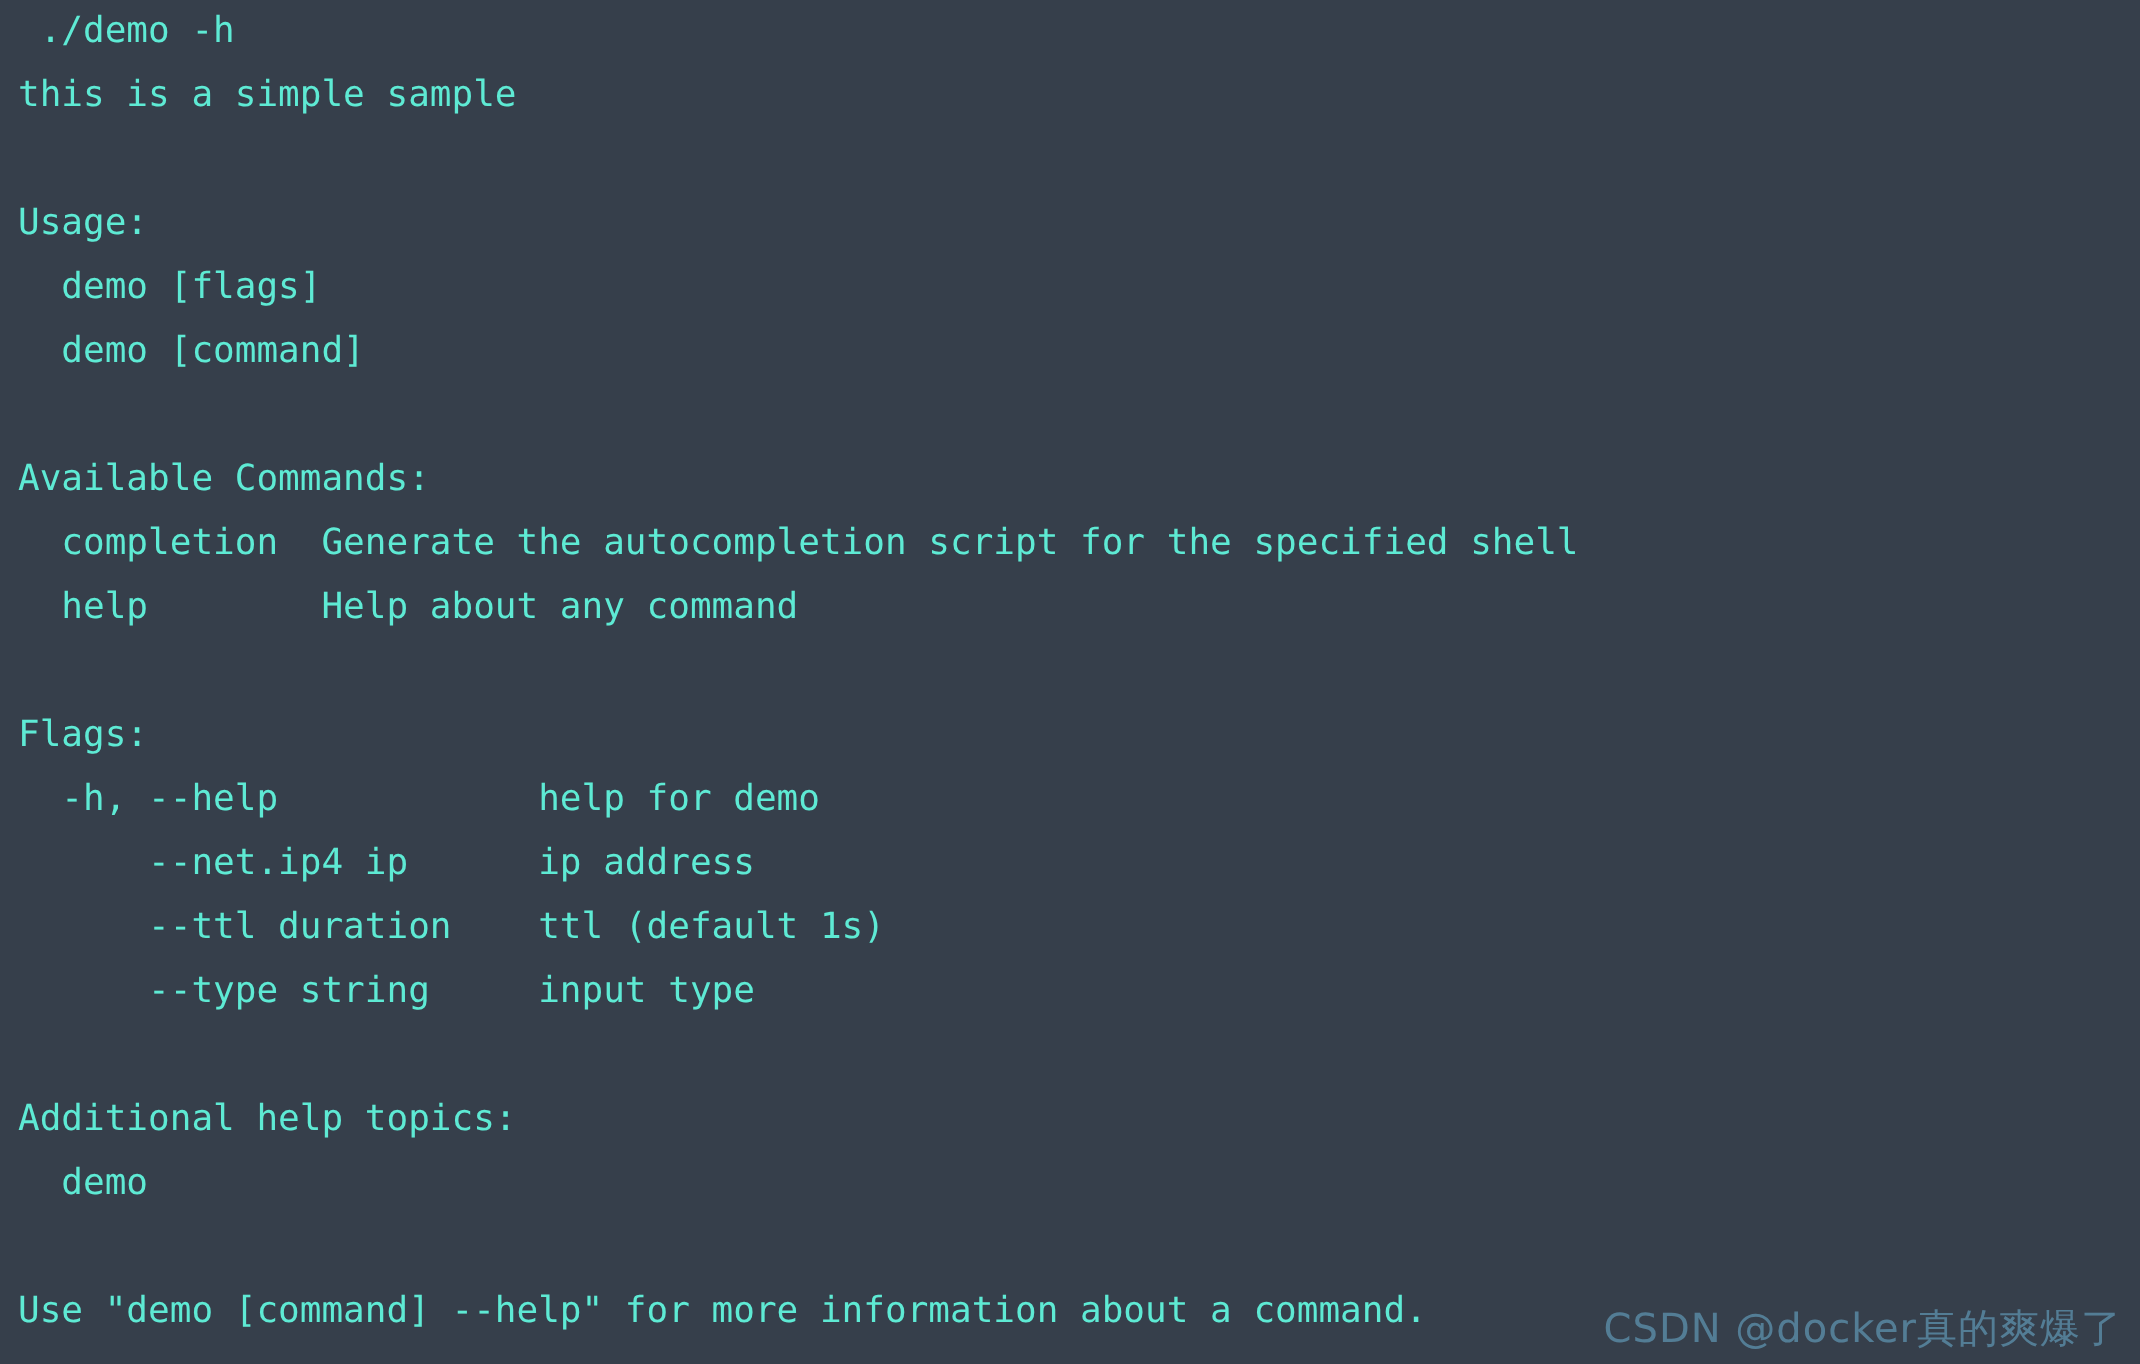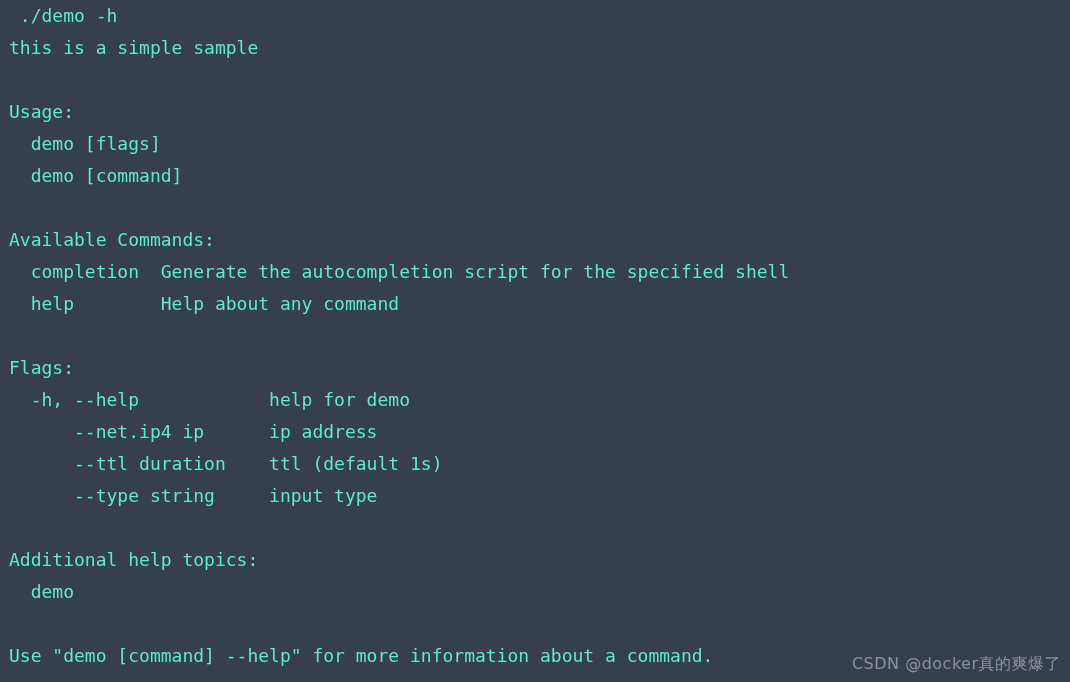--- a/index.html
+++ b/index.html
@@ -32,23 +32,23 @@
   #terminal-output .line {
     display: block;
     height: 32px;
     white-space: pre;
   }
   #watermark {
     position: absolute;
     right: 9px;
     bottom: 6px;
     font-family: "DejaVu Sans", "Liberation Sans", sans-serif;
-    font-size: 16px;
+    font-size: 20px;
     line-height: 24px;
-    color: #ffffff;
+    color: #7dd3fc;
     opacity: 0.42;
     white-space: pre;
     pointer-events: none;
     letter-spacing: 0.5px;
   }
 </style>
 </head>
 <body>
 
 <div id="terminal">

